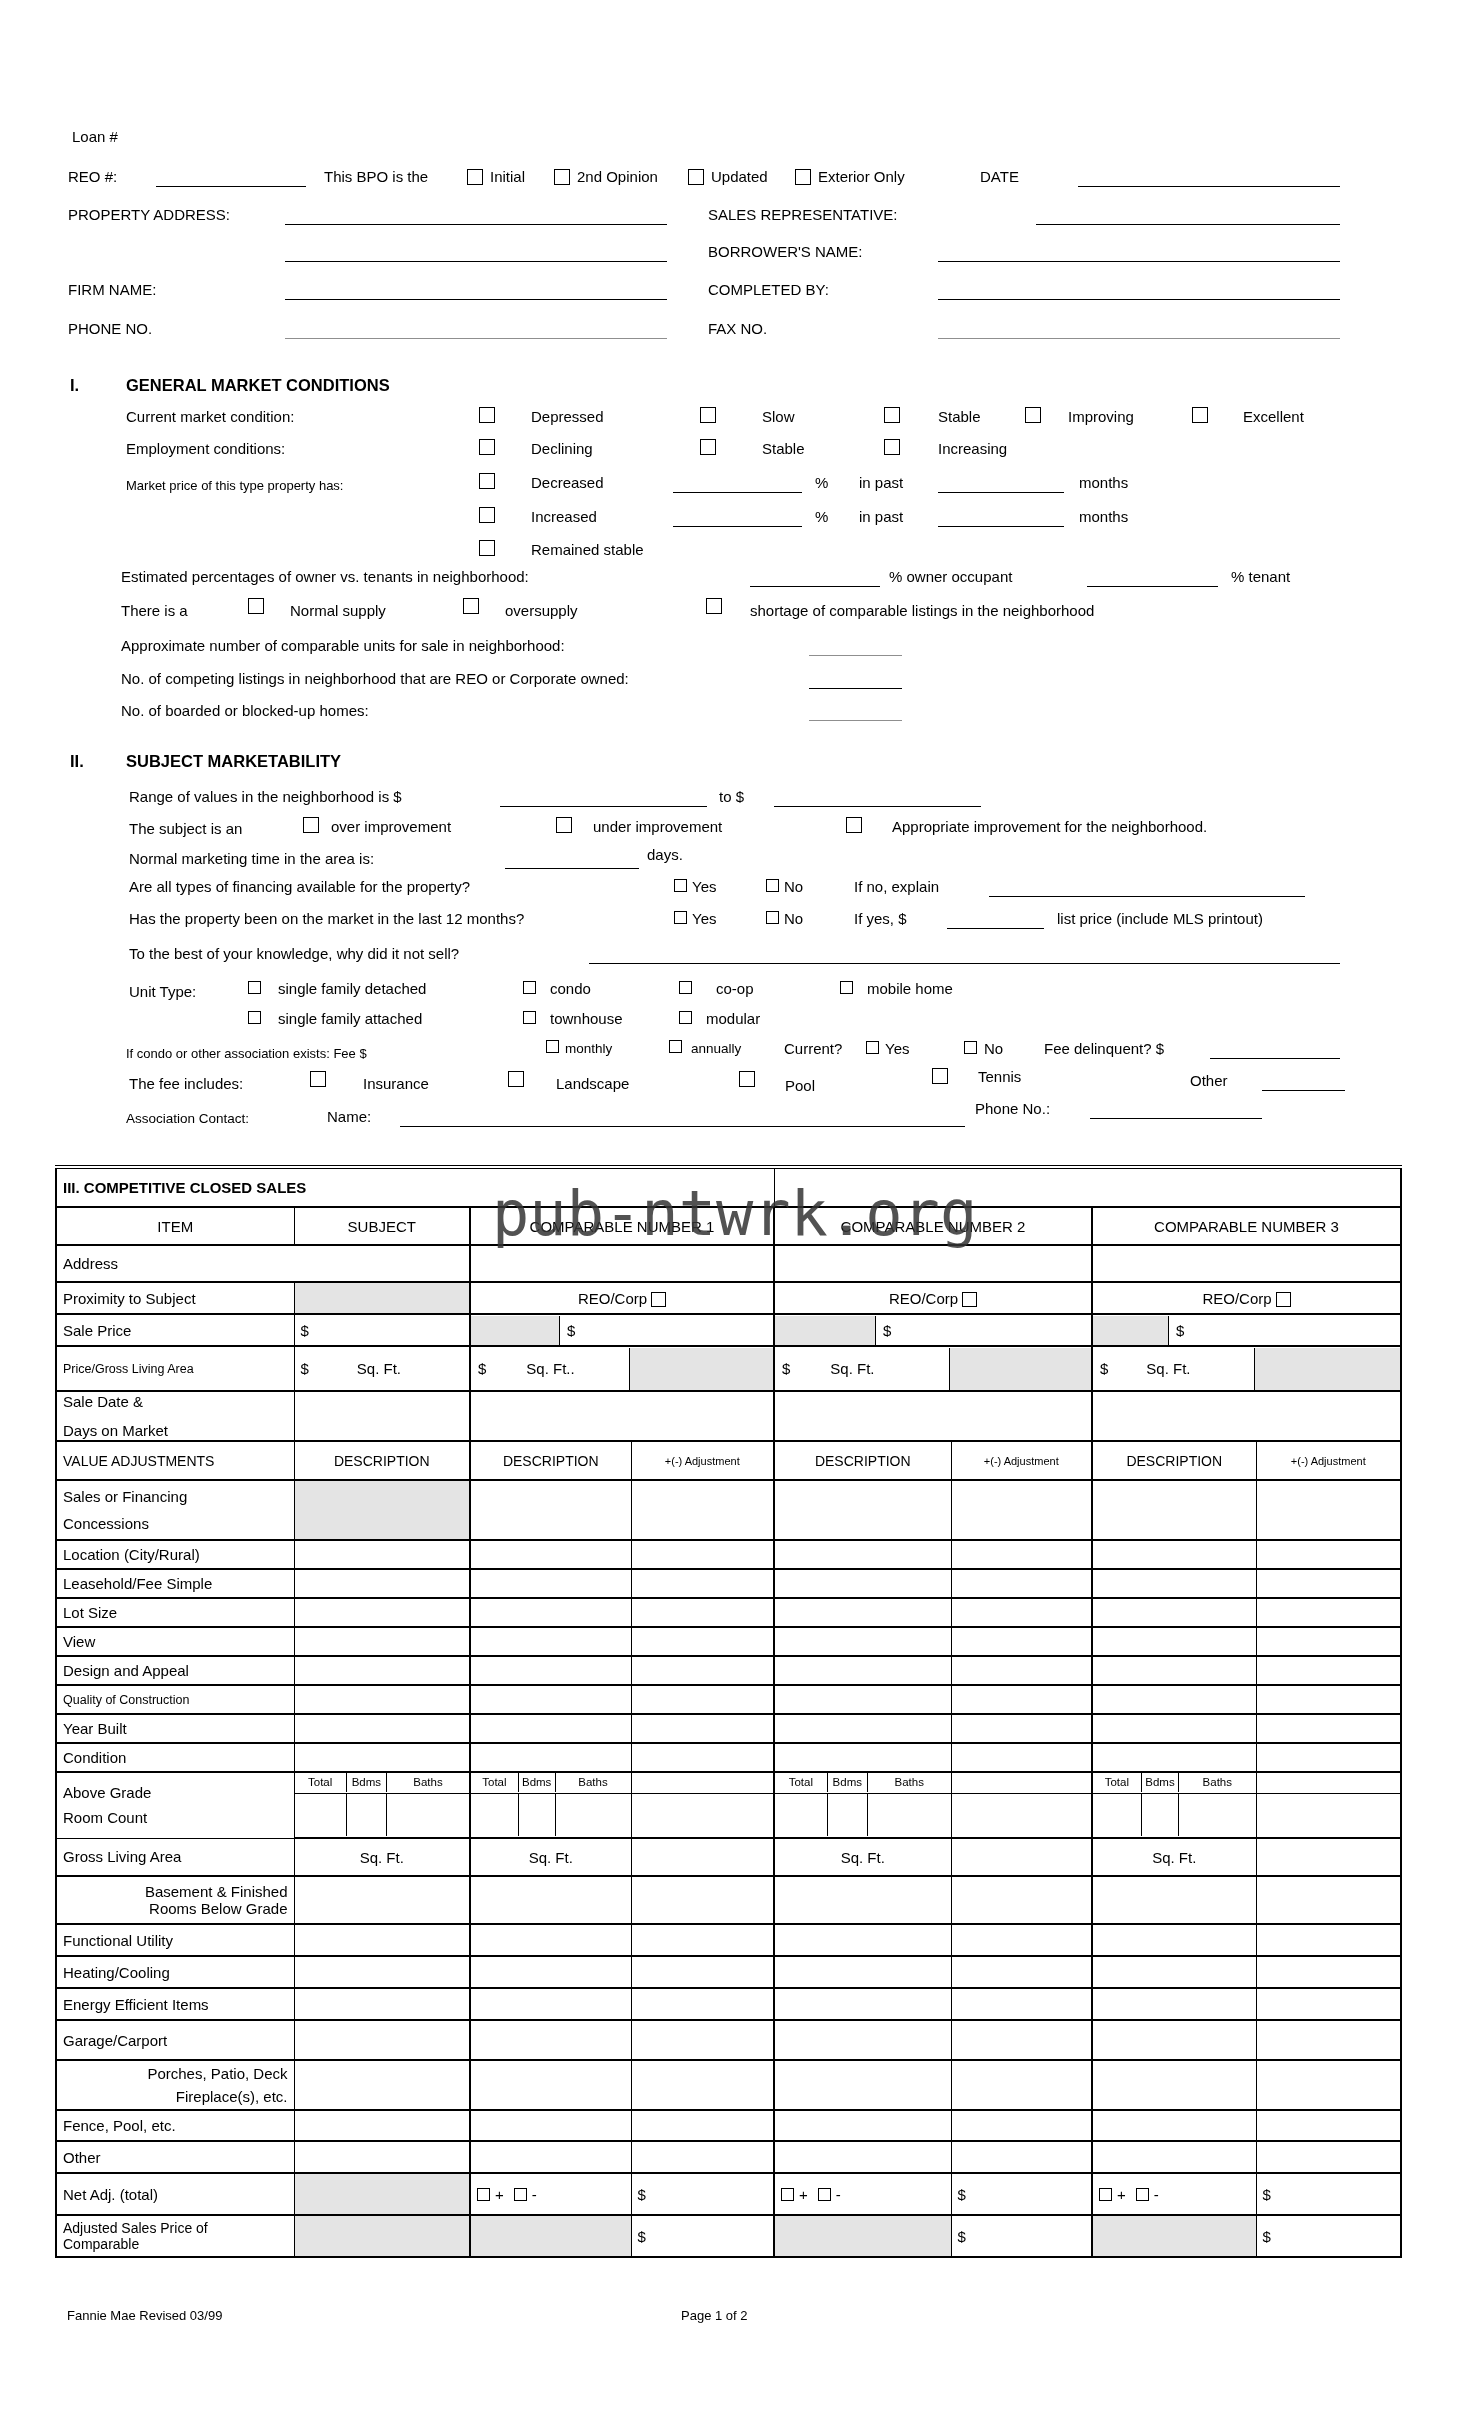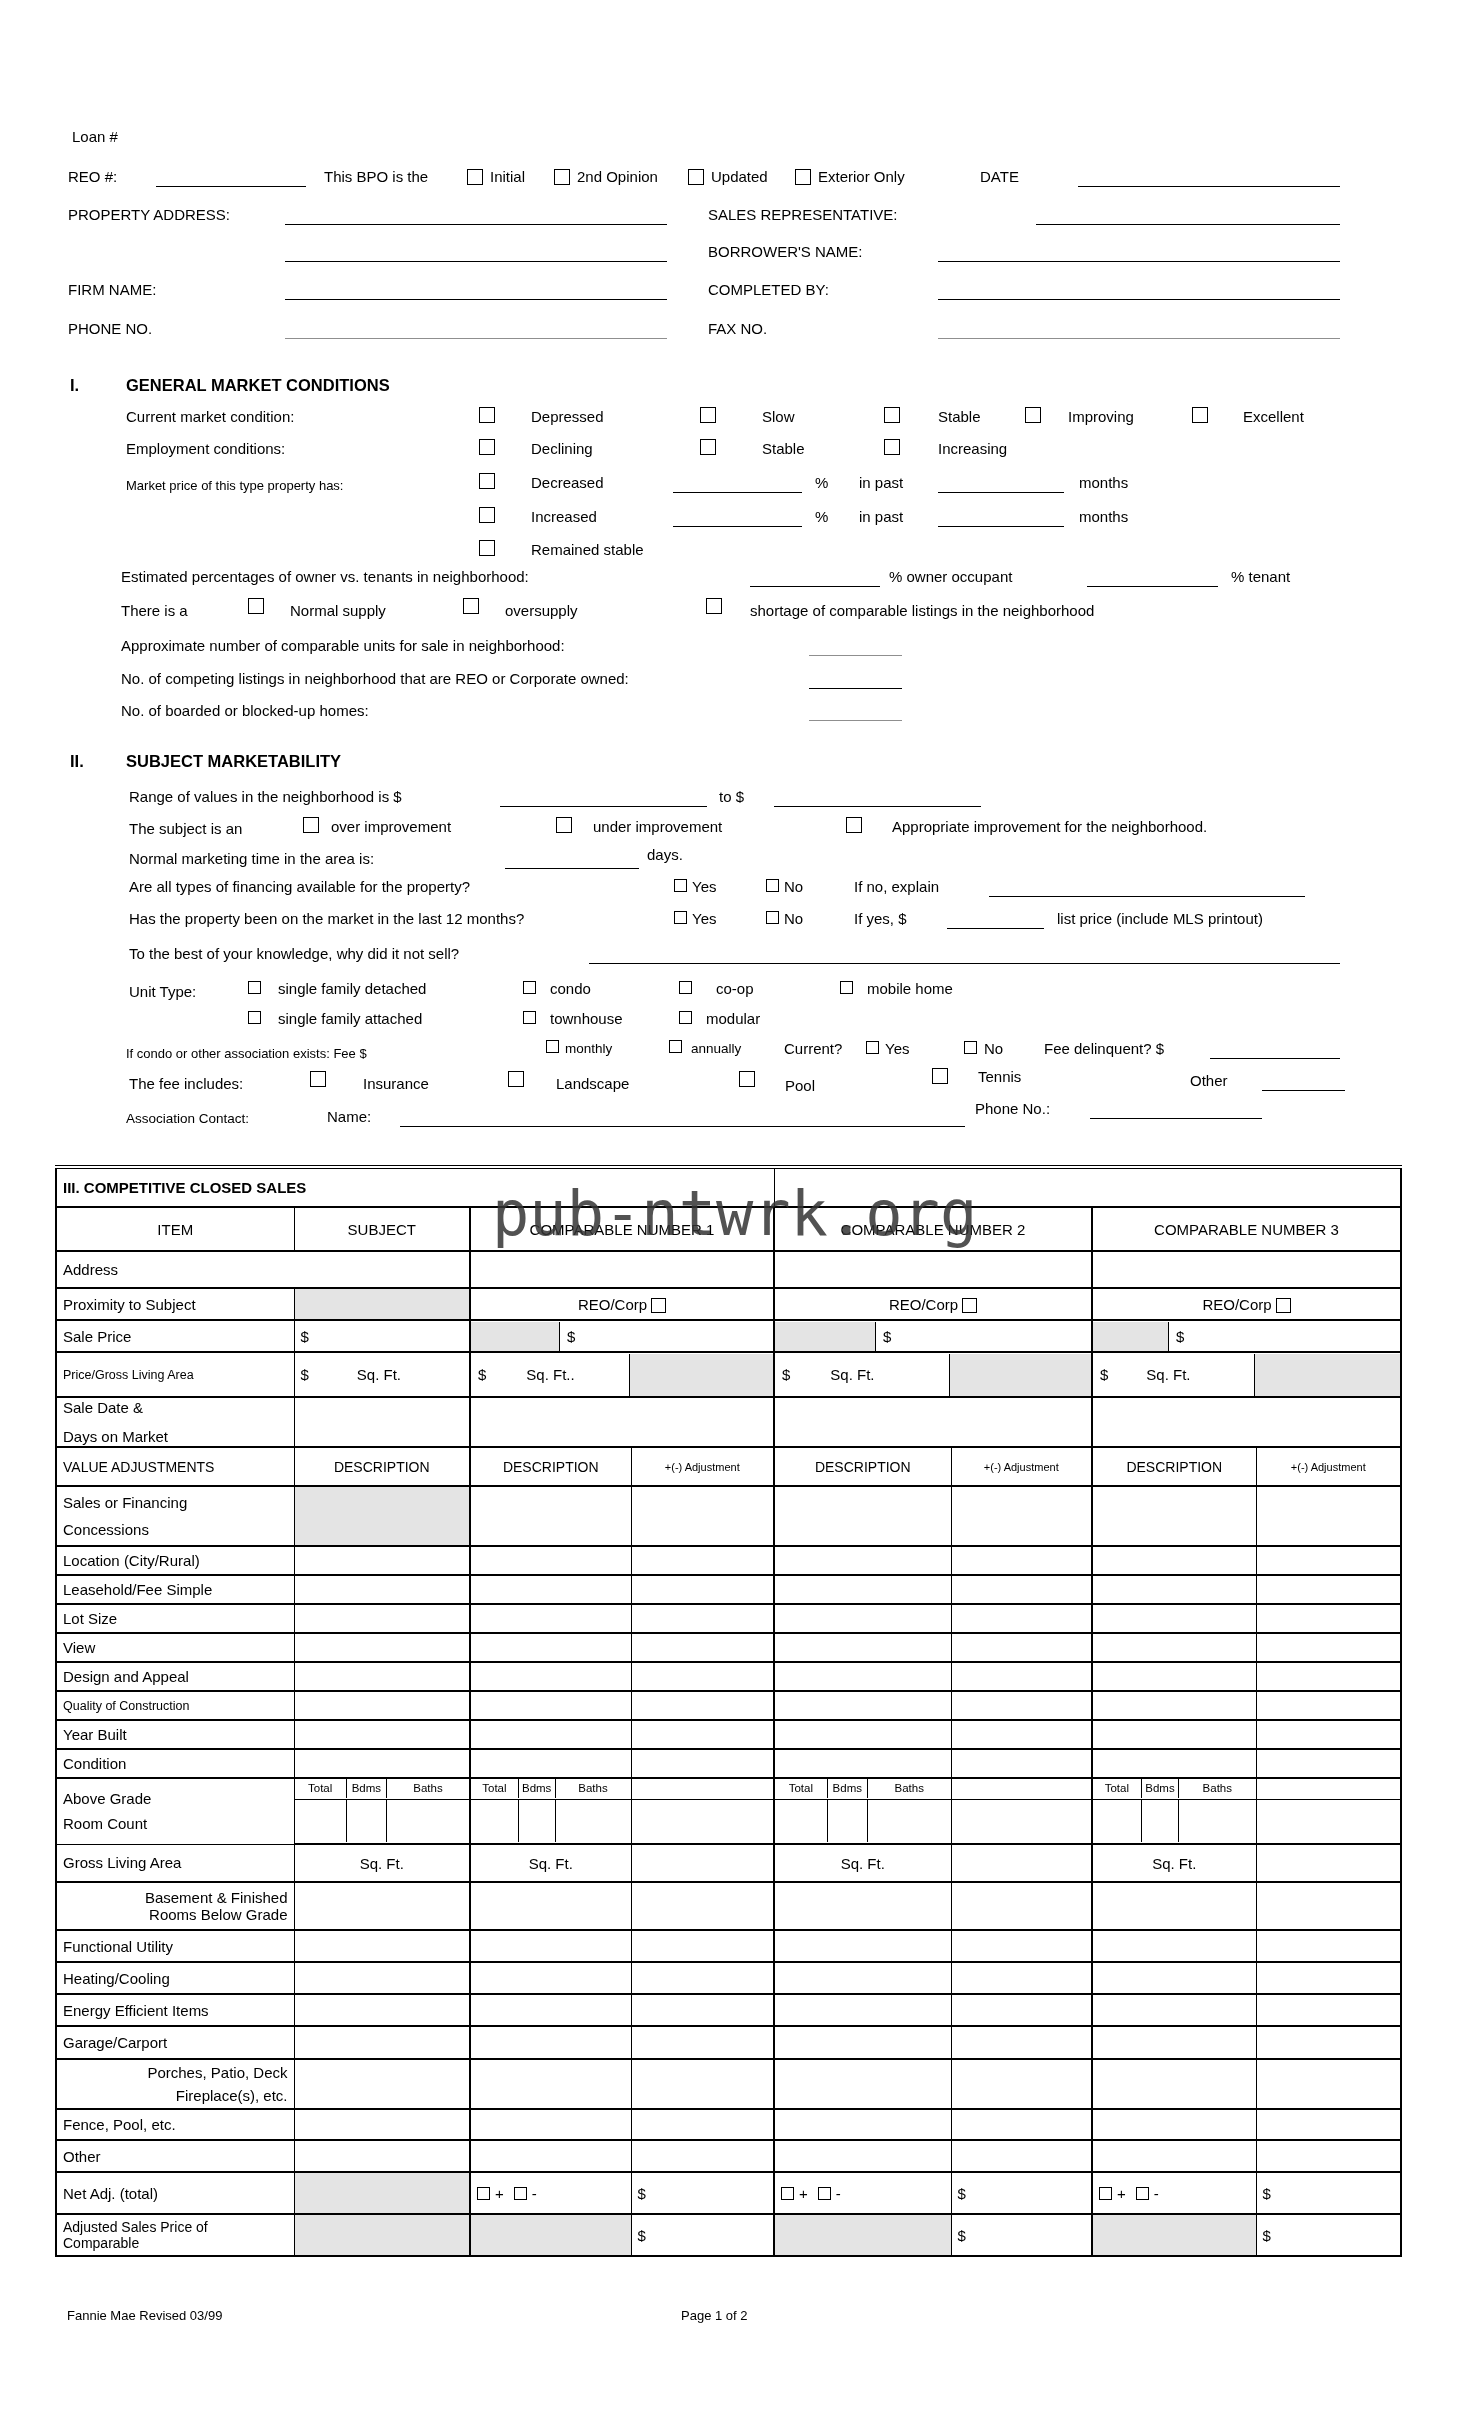--- a/index.html
+++ b/index.html
@@ -255,21 +255,21 @@
       <col style="width:164px">
         <col style="width:145px">
     </colgroup>
 
     <tbody>
         <tr style="height:40px">
       <td class="band-l" colspan="4">III. COMPETITIVE CLOSED SALES</td>
       <td colspan="4"></td>
     </tr>
 
-    <tr style="height:44px">
+    <tr style="height:38px">
       <td class="center">ITEM</td>
       <td class="center">SUBJECT</td>
       <td class="center gb" colspan="2">COMPARABLE NUMBER 1</td>
       <td class="center gb" colspan="2">COMPARABLE NUMBER 2</td>
       <td class="center gb" colspan="2">COMPARABLE NUMBER 3</td>
     </tr>
 
     <tr style="height:37px">
       <td class="lbl" colspan="2">Address</td>
       <td class="gb" colspan="2"></td>
@@ -591,21 +591,21 @@
       <td class="lbl">Energy Efficient Items</td>
       <td></td>
       <td class="gb"></td>
           <td></td>
       <td class="gb"></td>
           <td></td>
       <td class="gb"></td>
           <td></td>
     </tr>
 
-    <tr style="height:33px">
+    <tr style="height:40px">
       <td class="lbl">Garage/Carport</td>
       <td></td>
       <td class="gb"></td>
           <td></td>
       <td class="gb"></td>
           <td></td>
       <td class="gb"></td>
           <td></td>
     </tr>
 

